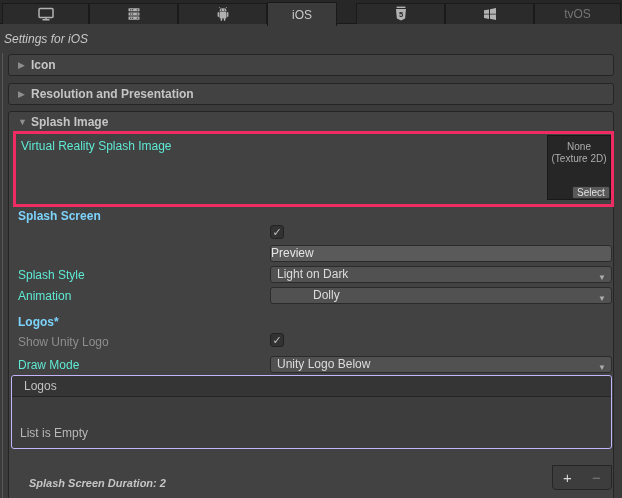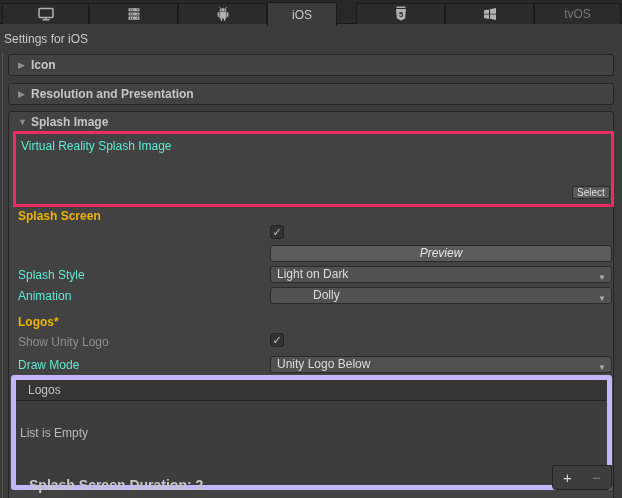--- a/index.html
+++ b/index.html
@@ -20,41 +20,41 @@
 
   
   .secbox{position:absolute;left:8px;width:606px;background:#424242;border:1px solid #252525;border-radius:3px;box-sizing:border-box;}
   .sechead{display:flex;align-items:center;height:20px;padding-left:9px;cursor:default;}
   .foldout{width:13px;font-size:9px;color:#8f8f8f;line-height:20px;}
   .sechead .sl{font-weight:bold;color:#c5c5c5;}
 
   
   .lbl{position:absolute;white-space:nowrap;color:#5eead4;}
   .lbl.dim{color:#8e8e8e;}
-  .lbl.bold{font-weight:bold;color:#eab308;}
-  .lbl.small{font-size:14px;}
+  .lbl.bold{font-weight:bold;color:#7dd3fc;}
+  .lbl.small{font-size:11px;font-style:italic;}
 
   
   .vr-hl{position:absolute;left:13px;top:131px;width:601px;height:76px;border:3px solid #ee2b63;box-sizing:border-box;z-index:3;}
   .texbox{position:absolute;left:547px;top:135px;width:64px;height:65px;background:#262626;border:1px solid #191919;box-sizing:border-box;
           text-align:center;font-size:10px;color:#adadad;padding-top:5px;line-height:12px;z-index:4;}
   .selectbtn{position:absolute;left:572px;top:186px;width:38px;height:13px;background:#595959;border:1px solid #2b2b2b;box-sizing:border-box;
              border-radius:2px;font-size:10px;line-height:11px;text-align:center;color:#e2e2e2;z-index:5;}
 
   
   .checkbox{position:absolute;width:14px;height:14px;background:#323232;border:1px solid #232323;border-radius:3px;box-sizing:border-box;
             text-align:center;font-size:11px;line-height:12px;color:#c2c2c2;}
   .button{position:absolute;left:270px;width:342px;height:17px;background:#5a5a5a;border:1px solid #2b2b2b;border-radius:3px;box-sizing:border-box;
-          text-align:center;line-height:15px;color:#e4e4e4;font-style:italic;}
+          text-align:left;line-height:15px;color:#e4e4e4;}
   .dropdown{position:absolute;left:270px;width:342px;height:17px;background:#515151;border:1px solid #2b2b2b;border-radius:3px;box-sizing:border-box;
             padding-left:6px;line-height:15px;color:#dcdcdc;}
   .dropdown .arrow{position:absolute;right:5px;top:3px;font-size:8px;color:#adadad;}
 
   
-  .listbox{position:absolute;left:11px;top:375px;width:601px;height:115px;background:#3d3d3d;border:5px solid #c4b5fd;border-radius:3px;box-sizing:border-box;}
+  .listbox{position:absolute;left:11px;top:375px;width:601px;height:74px;background:#3d3d3d;border:1px solid #c4b5fd;border-radius:3px;box-sizing:border-box;}
   .listhead{height:20px;background:#353535;border-bottom:1px solid #252525;border-radius:3px 3px 0 0;line-height:20px;padding-left:12px;color:#c2c2c2;}
   .footerbox{position:absolute;left:552px;top:465px;width:60px;height:25px;background:#3d3d3d;border:1px solid #252525;border-radius:0 0 4px 4px;
              box-sizing:border-box;display:flex;align-items:center;justify-content:space-around;z-index:2;}
   .fbtn{width:24px;text-align:center;font-size:15px;color:#d9d9d9;line-height:20px;}
   .fbtn.disabled{color:#7d7d7d;}
 </style>
 </head>
 <body>
 
 <div class="page">
@@ -135,21 +135,21 @@
           <path d="M8 8.6h6v5.3l-6-1.1z"></path>
         </g>
       </svg>
     </span>
   </div>
 
   <div class="tab dim" style="left:534px;width:87px;">
     <span class="txt">tvOS</span>
   </div>
 
-  <div class="lbl" style="left:4px;top:32px;color:#c9c9c9;">Settings for iOS</div>
+  <div class="lbl" style="left:4px;top:32px;color:#c9c9c9;font-style:italic;">Settings for iOS</div>
 
   <div class="left-edge"></div>
 
   <div class="secbox" style="top:54px;height:22px;">
     <div class="sechead">
       <span class="foldout">▶</span>
       <span class="sl">Icon</span>
     </div>
   </div>
 
@@ -162,20 +162,24 @@
 
   <div class="secbox" style="top:111px;height:392px;border-radius:3px 3px 0 0;">
     <div class="sechead">
       <span class="foldout">▼</span>
       <span class="sl">Splash Image</span>
     </div>
   </div>
 
   <div class="vr-hl" style="border-color: rgb(238, 43, 99);"></div>
   <div class="lbl" style="left:21px;top:139px;z-index:4;">Virtual Reality Splash Image</div>
+  <div class="texbox">
+    <div>None</div>
+    <div>(Texture 2D)</div>
+  </div>
   <div class="selectbtn">Select</div>
 
   <div class="lbl bold" style="left:18px;top:209px;">Splash Screen</div>
 
   <div class="checkbox" style="left:270px;top:225px;">
     <span>✓</span>
   </div>
 
   <div class="button" style="top:245px;">Preview</div>
 

